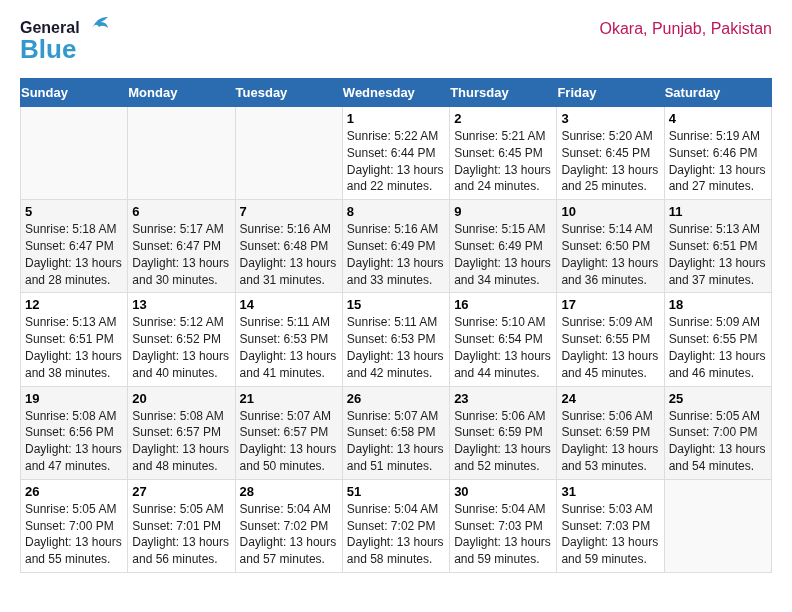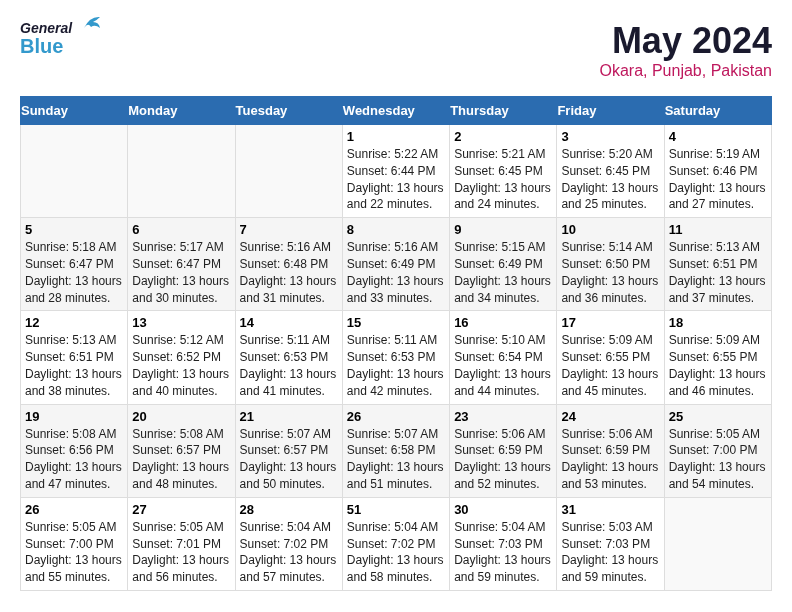--- a/index.html
+++ b/index.html
@@ -81,31 +81,30 @@
     }
   </style>
 </head>
 <body>
 
 <div class="header">
   <div class="logo">
     <div style="display:flex; align-items:flex-start; gap:0px; line-height:1;">
       <div style="display:flex; flex-direction:column; align-items:flex-end;">
         <div style="display:flex; align-items:center;">
-          <span style="font-size:14px; font-weight:bold; color:#1a1a2e;font-style:italic;">General</span>
+          <span style="font-size:16px; font-weight:bold; color:#1a1a2e;">General</span>
           <svg width="28" height="22" viewBox="0 0 28 22" style="margin-left:2px; margin-top:-6px;">
             <path d="M10 14 Q16 2 26 3 Q22 7 19 8 Q25 8 26 14 Q21 10 17 13 Q14 8 10 14Z" fill="#3399cc"></path>
           </svg>
         </div>
-        <span style="font-size:20px; font-weight:bold; color:#3399cc; align-self:flex-start;text-align:center;">Blue</span>
+        <span style="font-size:26px; font-weight:bold; color:#3399cc; align-self:flex-start;text-align:center;">Blue</span>
       </div>
     </div>
   </div>
   <div class="title-block">
-    <div class="month-title">May 2024</div>
     <div class="location">Okara, Punjab, Pakistan</div>
   </div>
 </div>
 
 <table>
   <thead>
     <tr>
     <th>Sunday</th>
         <th>Monday</th>
         <th>Tuesday</th>

